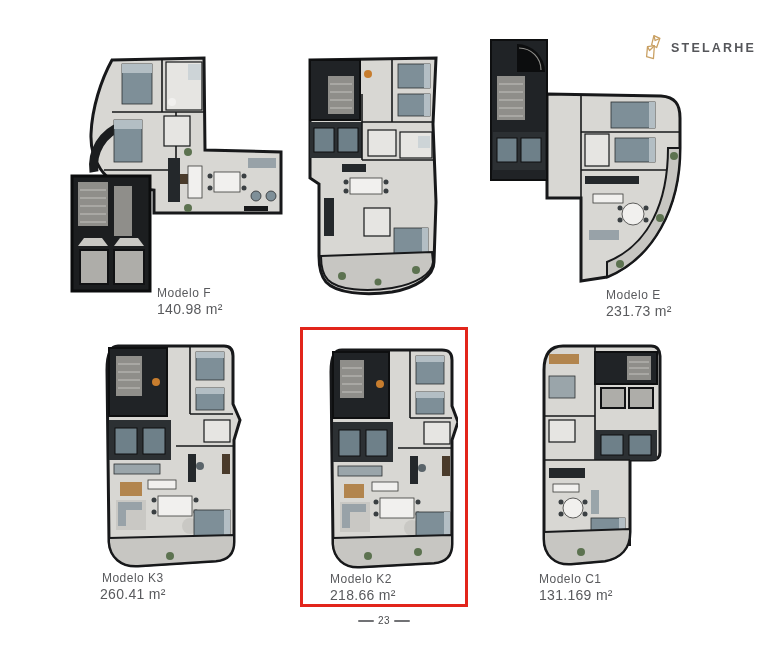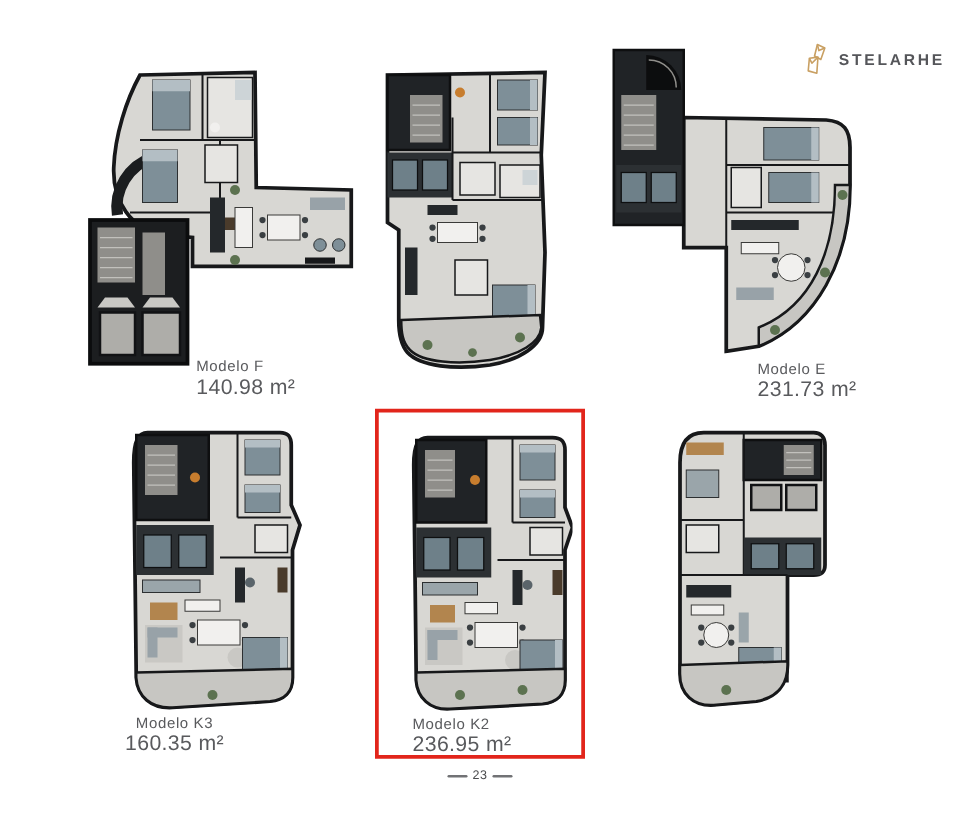--- a/index.html
+++ b/index.html
@@ -9,21 +9,21 @@
   
   .logo{position:absolute;top:34px;right:12px;display:flex;align-items:center;gap:7px;text-align:center;}
   .logo .brand-name{font-size:12.5px;font-weight:600;letter-spacing:2.2px;color:#55565a;}
 
   
   .plan{position:absolute;margin:0;}
   .plan svg{display:block;}
 
   .plan-label{position:absolute;color:#595a5d;}
   .plan-name{font-size:12px;line-height:15px;letter-spacing:0.5px;}
-  .plan-area{font-size:17px;line-height:15px;letter-spacing:0.3px;margin-top:1px;}
+  .plan-area{font-size:14px;line-height:15px;letter-spacing:0.3px;margin-top:1px;}
 
   
   .highlight-box{position:absolute;left:300px;top:327px;width:168px;height:280px;
                  border:3px solid var(--accent,#e2251b);box-sizing:border-box;pointer-events:none;}
 
   
   .pager{position:absolute;left:0;top:615px;width:768px;display:flex;align-items:center;
          justify-content:center;gap:4px;}
   .pager .dash{display:inline-block;width:16px;height:2px;background:#717275;border-radius:1px;}
   .pager .page-num{font-size:10px;color:#4b4c4e;letter-spacing:0.5px;}
@@ -318,28 +318,32 @@
   </div>
 
 
   <div class="plan-label" style="left:572px;top:288px;margin-left:34px;">
     <div class="plan-name">Modelo E</div>
     <div class="plan-area">231.73 m²</div>
   </div>
 
   <div class="plan-label" style="left:100px;top:571px;text-align:center;">
     <div class="plan-name">Modelo K3</div>
-    <div class="plan-area">160.35 m²</div>
+    <div class="plan-area">260.41 m²</div>
   </div>
 
   <div class="plan-label" style="left:330px;top:572px;">
     <div class="plan-name">Modelo K2</div>
-    <div class="plan-area">236.95 m²</div>
-  </div>
-
+    <div class="plan-area">218.66 m²</div>
+  </div>
+
+  <div class="plan-label" style="left:539px;top:572px;">
+    <div class="plan-name">Modelo C1</div>
+    <div class="plan-area">131.169 m²</div>
+  </div>
 
   <div class="highlight-box"></div>
 
   <footer class="pager">
     <span class="dash"></span>
     <span class="page-num">23</span>
     <span class="dash"></span>
   </footer>
 
 </div>

